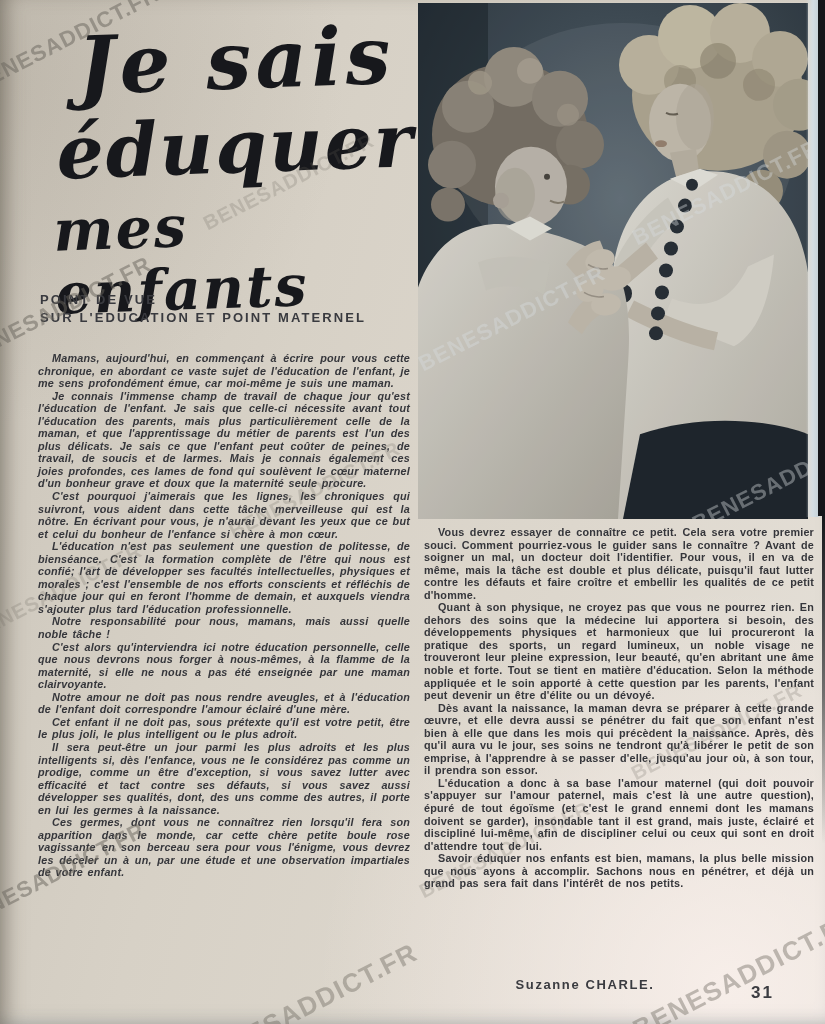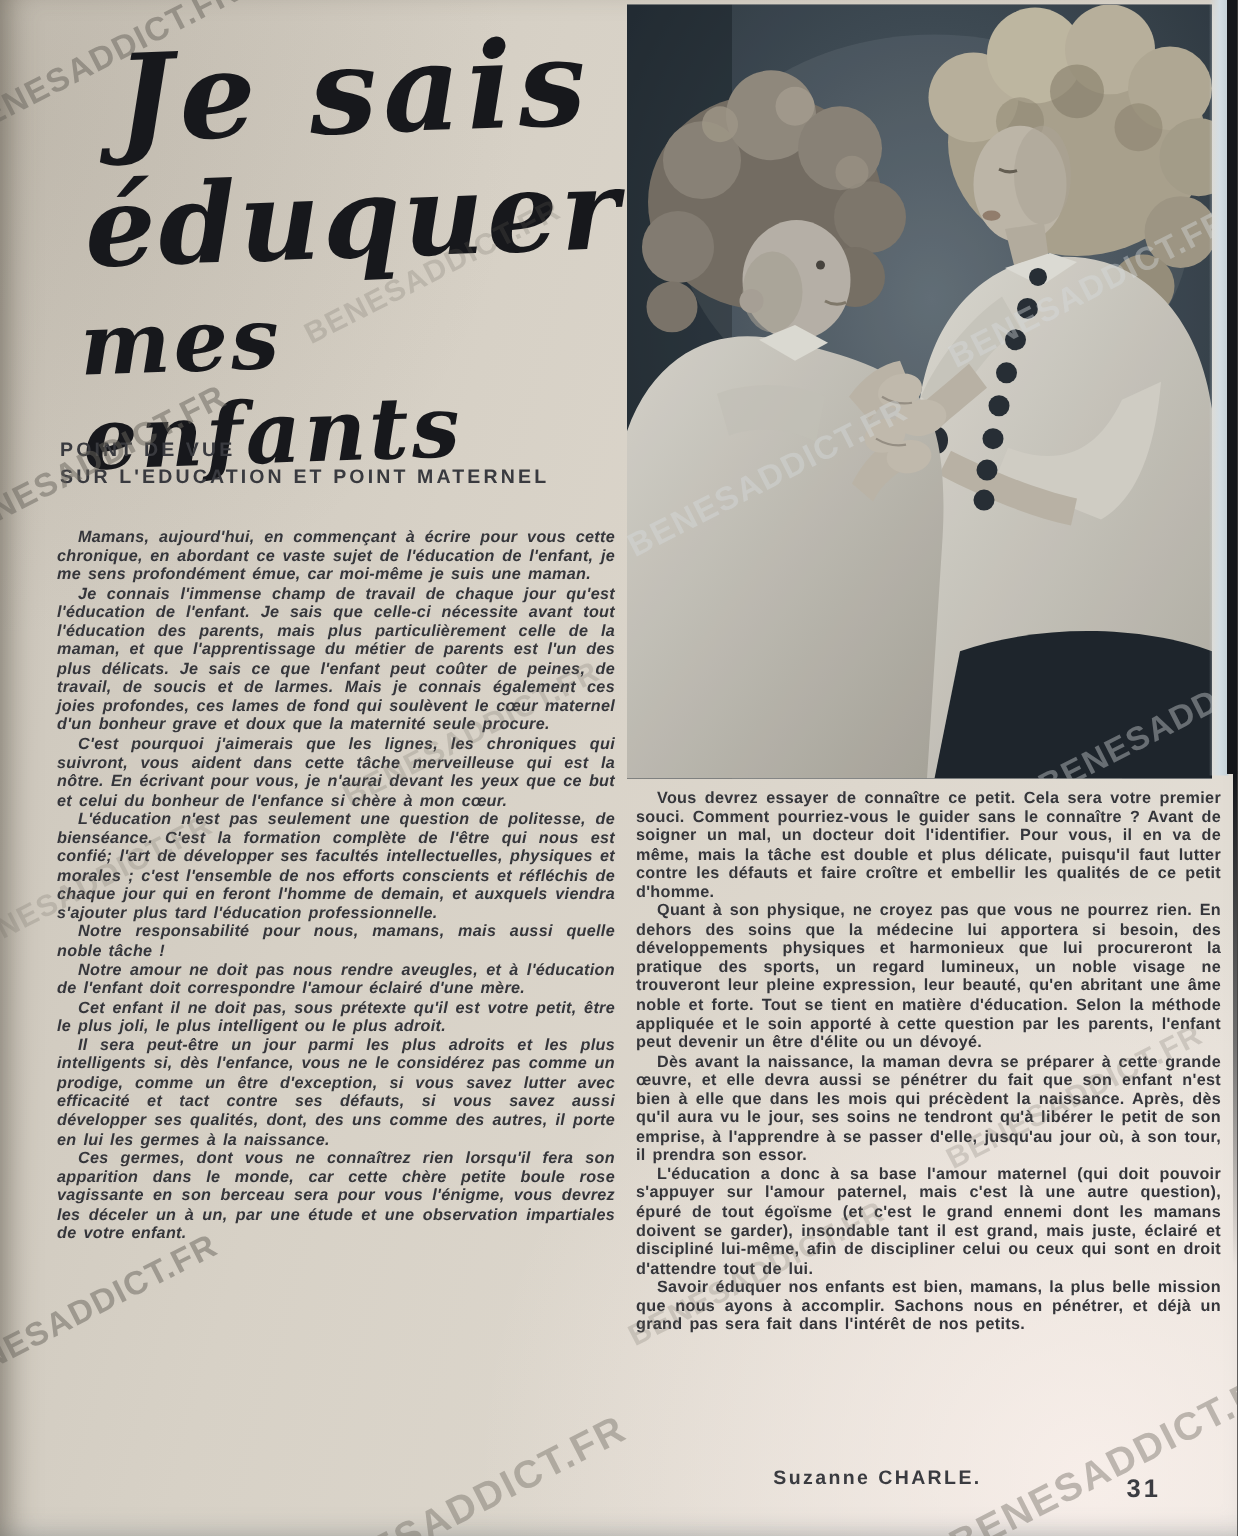--- a/index.html
+++ b/index.html
@@ -196,20 +196,21 @@
     <span class="wm wm-photo" style="left:8px;top:348px;">BENESADDICT.FR</span>
     <span class="wm wm-photo" style="left:282px;top:508px;">BENESADDICT.FR</span>
   </figure>
 
   <section class="col col-left">
     <p>Mamans, aujourd'hui, en commençant à écrire pour vous cette chronique, en abordant ce vaste sujet de l'éducation de l'enfant, je me sens profondément émue, car moi-même je suis une maman.</p>
     <p>Je connais l'immense champ de travail de chaque jour qu'est l'éducation de l'enfant. Je sais que celle-ci nécessite avant tout l'éducation des parents, mais plus particulièrement celle de la maman, et que l'apprentissage du métier de parents est l'un des plus délicats. Je sais ce que l'enfant peut coûter de peines, de travail, de soucis et de larmes. Mais je connais également ces joies profondes, ces lames de fond qui soulèvent le cœur maternel d'un bonheur grave et doux que la maternité seule procure.</p>
     <p>C'est pourquoi j'aimerais que les lignes, les chroniques qui suivront, vous aident dans cette tâche merveilleuse qui est la nôtre. En écrivant pour vous, je n'aurai devant les yeux que ce but et celui du bonheur de l'enfance si chère à mon cœur.</p>
     <p>L'éducation n'est pas seulement une question de politesse, de bienséance. C'est la formation complète de l'être qui nous est confié; l'art de développer ses facultés intellectuelles, physiques et morales ; c'est l'ensemble de nos efforts conscients et réfléchis de chaque jour qui en feront l'homme de demain, et auxquels viendra s'ajouter plus tard l'éducation professionnelle.</p>
     <p>Notre responsabilité pour nous, mamans, mais aussi quelle noble tâche !</p>
+    <p>C'est alors qu'interviendra ici notre éducation personnelle, celle que nous devrons nous forger à nous-mêmes, à la flamme de la maternité, si elle ne nous a pas été enseignée par une maman clairvoyante.</p>
     <p>Notre amour ne doit pas nous rendre aveugles, et à l'éducation de l'enfant doit correspondre l'amour éclairé d'une mère.</p>
     <p>Cet enfant il ne doit pas, sous prétexte qu'il est votre petit, être le plus joli, le plus intelligent ou le plus adroit.</p>
     <p>Il sera peut-être un jour parmi les plus adroits et les plus intelligents si, dès l'enfance, vous ne le considérez pas comme un prodige, comme un être d'exception, si vous savez lutter avec efficacité et tact contre ses défauts, si vous savez aussi développer ses qualités, dont, des uns comme des autres, il porte en lui les germes à la naissance.</p>
     <p>Ces germes, dont vous ne connaîtrez rien lorsqu'il fera son apparition dans le monde, car cette chère petite boule rose vagissante en son berceau sera pour vous l'énigme, vous devrez les déceler un à un, par une étude et une observation impartiales de votre enfant.</p>
   </section>
 
   <section class="col col-right">
     <p>Vous devrez essayer de connaître ce petit. Cela sera votre premier souci. Comment pourriez-vous le guider sans le connaître ? Avant de soigner un mal, un docteur doit l'identifier. Pour vous, il en va de même, mais la tâche est double et plus délicate, puisqu'il faut lutter contre les défauts et faire croître et embellir les qualités de ce petit d'homme.</p>
     <p>Quant à son physique, ne croyez pas que vous ne pourrez rien. En dehors des soins que la médecine lui apportera si besoin, des développements physiques et harmonieux que lui procureront la pratique des sports, un regard lumineux, un noble visage ne trouveront leur pleine expression, leur beauté, qu'en abritant une âme noble et forte. Tout se tient en matière d'éducation. Selon la méthode appliquée et le soin apporté à cette question par les parents, l'enfant peut devenir un être d'élite ou un dévoyé.</p>
     <p>Dès avant la naissance, la maman devra se préparer à cette grande œuvre, et elle devra aussi se pénétrer du fait que son enfant n'est bien à elle que dans les mois qui précèdent la naissance. Après, dès qu'il aura vu le jour, ses soins ne tendront qu'à libérer le petit de son emprise, à l'apprendre à se passer d'elle, jusqu'au jour où, à son tour, il prendra son essor.</p>

